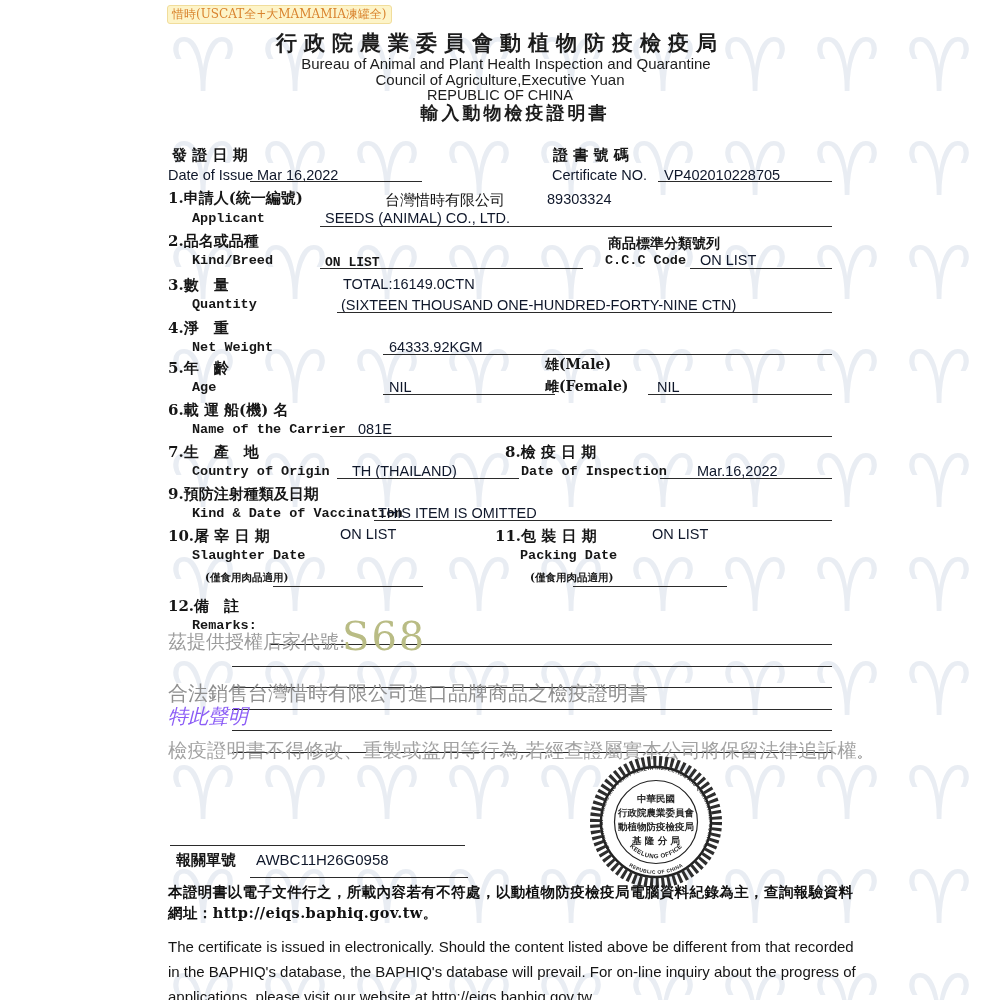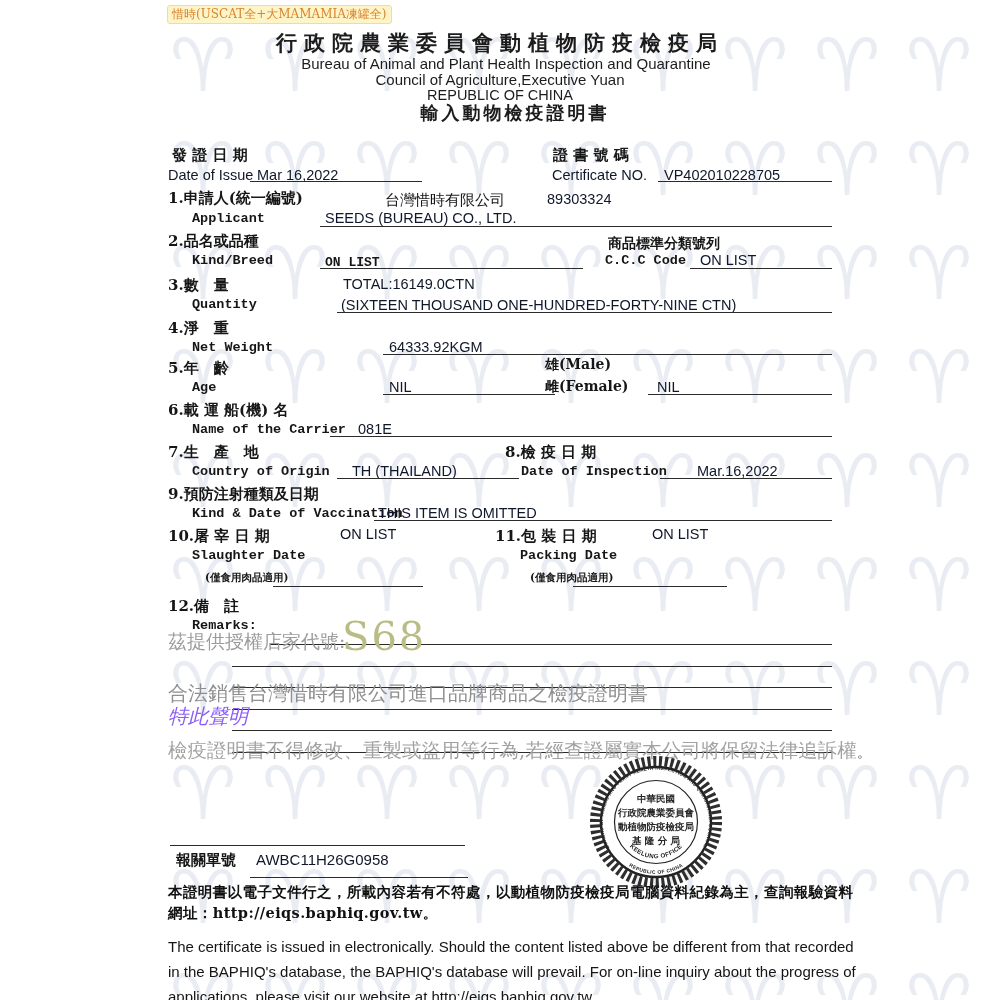--- a/index.html
+++ b/index.html
@@ -227,21 +227,21 @@
   <div class="line" id="line-issue"></div>
   <div class="abs zh" id="cert-zh">證 書 號 碼</div>
   <div class="abs val" id="cert-en">Certificate NO.</div>
   <div class="abs val" id="cert-val">VP402010228705</div>
   <div class="line" id="line-cert"></div>
 
   <div class="abs zh" id="f1-label">1.申請人(統一編號)</div>
   <div class="abs zh" id="f1-vzh">台灣惜時有限公司</div>
   <div class="abs val" id="f1-uid">89303324</div>
   <div class="abs mono" id="f1-en">Applicant</div>
-  <div class="abs val" id="f1-ven">SEEDS (BUREAU) CO., LTD.</div>
+  <div class="abs val" id="f1-ven">SEEDS (ANIMAL) CO., LTD.</div>
   <div class="line" id="line-f1"></div>
 
   <div class="abs zh" id="f2-label">2.品名或品種</div>
   <div class="abs zh" id="ccc-header">商品標準分類號列</div>
   <div class="abs mono" id="f2-en">Kind/Breed</div>
   <div class="abs mono" id="f2-val">ON LIST</div>
   <div class="line" id="line-f2"></div>
   <div class="abs mono" id="ccc-en">C.C.C Code</div>
   <div class="abs val" id="ccc-val">ON LIST</div>
   <div class="line" id="line-ccc"></div>

